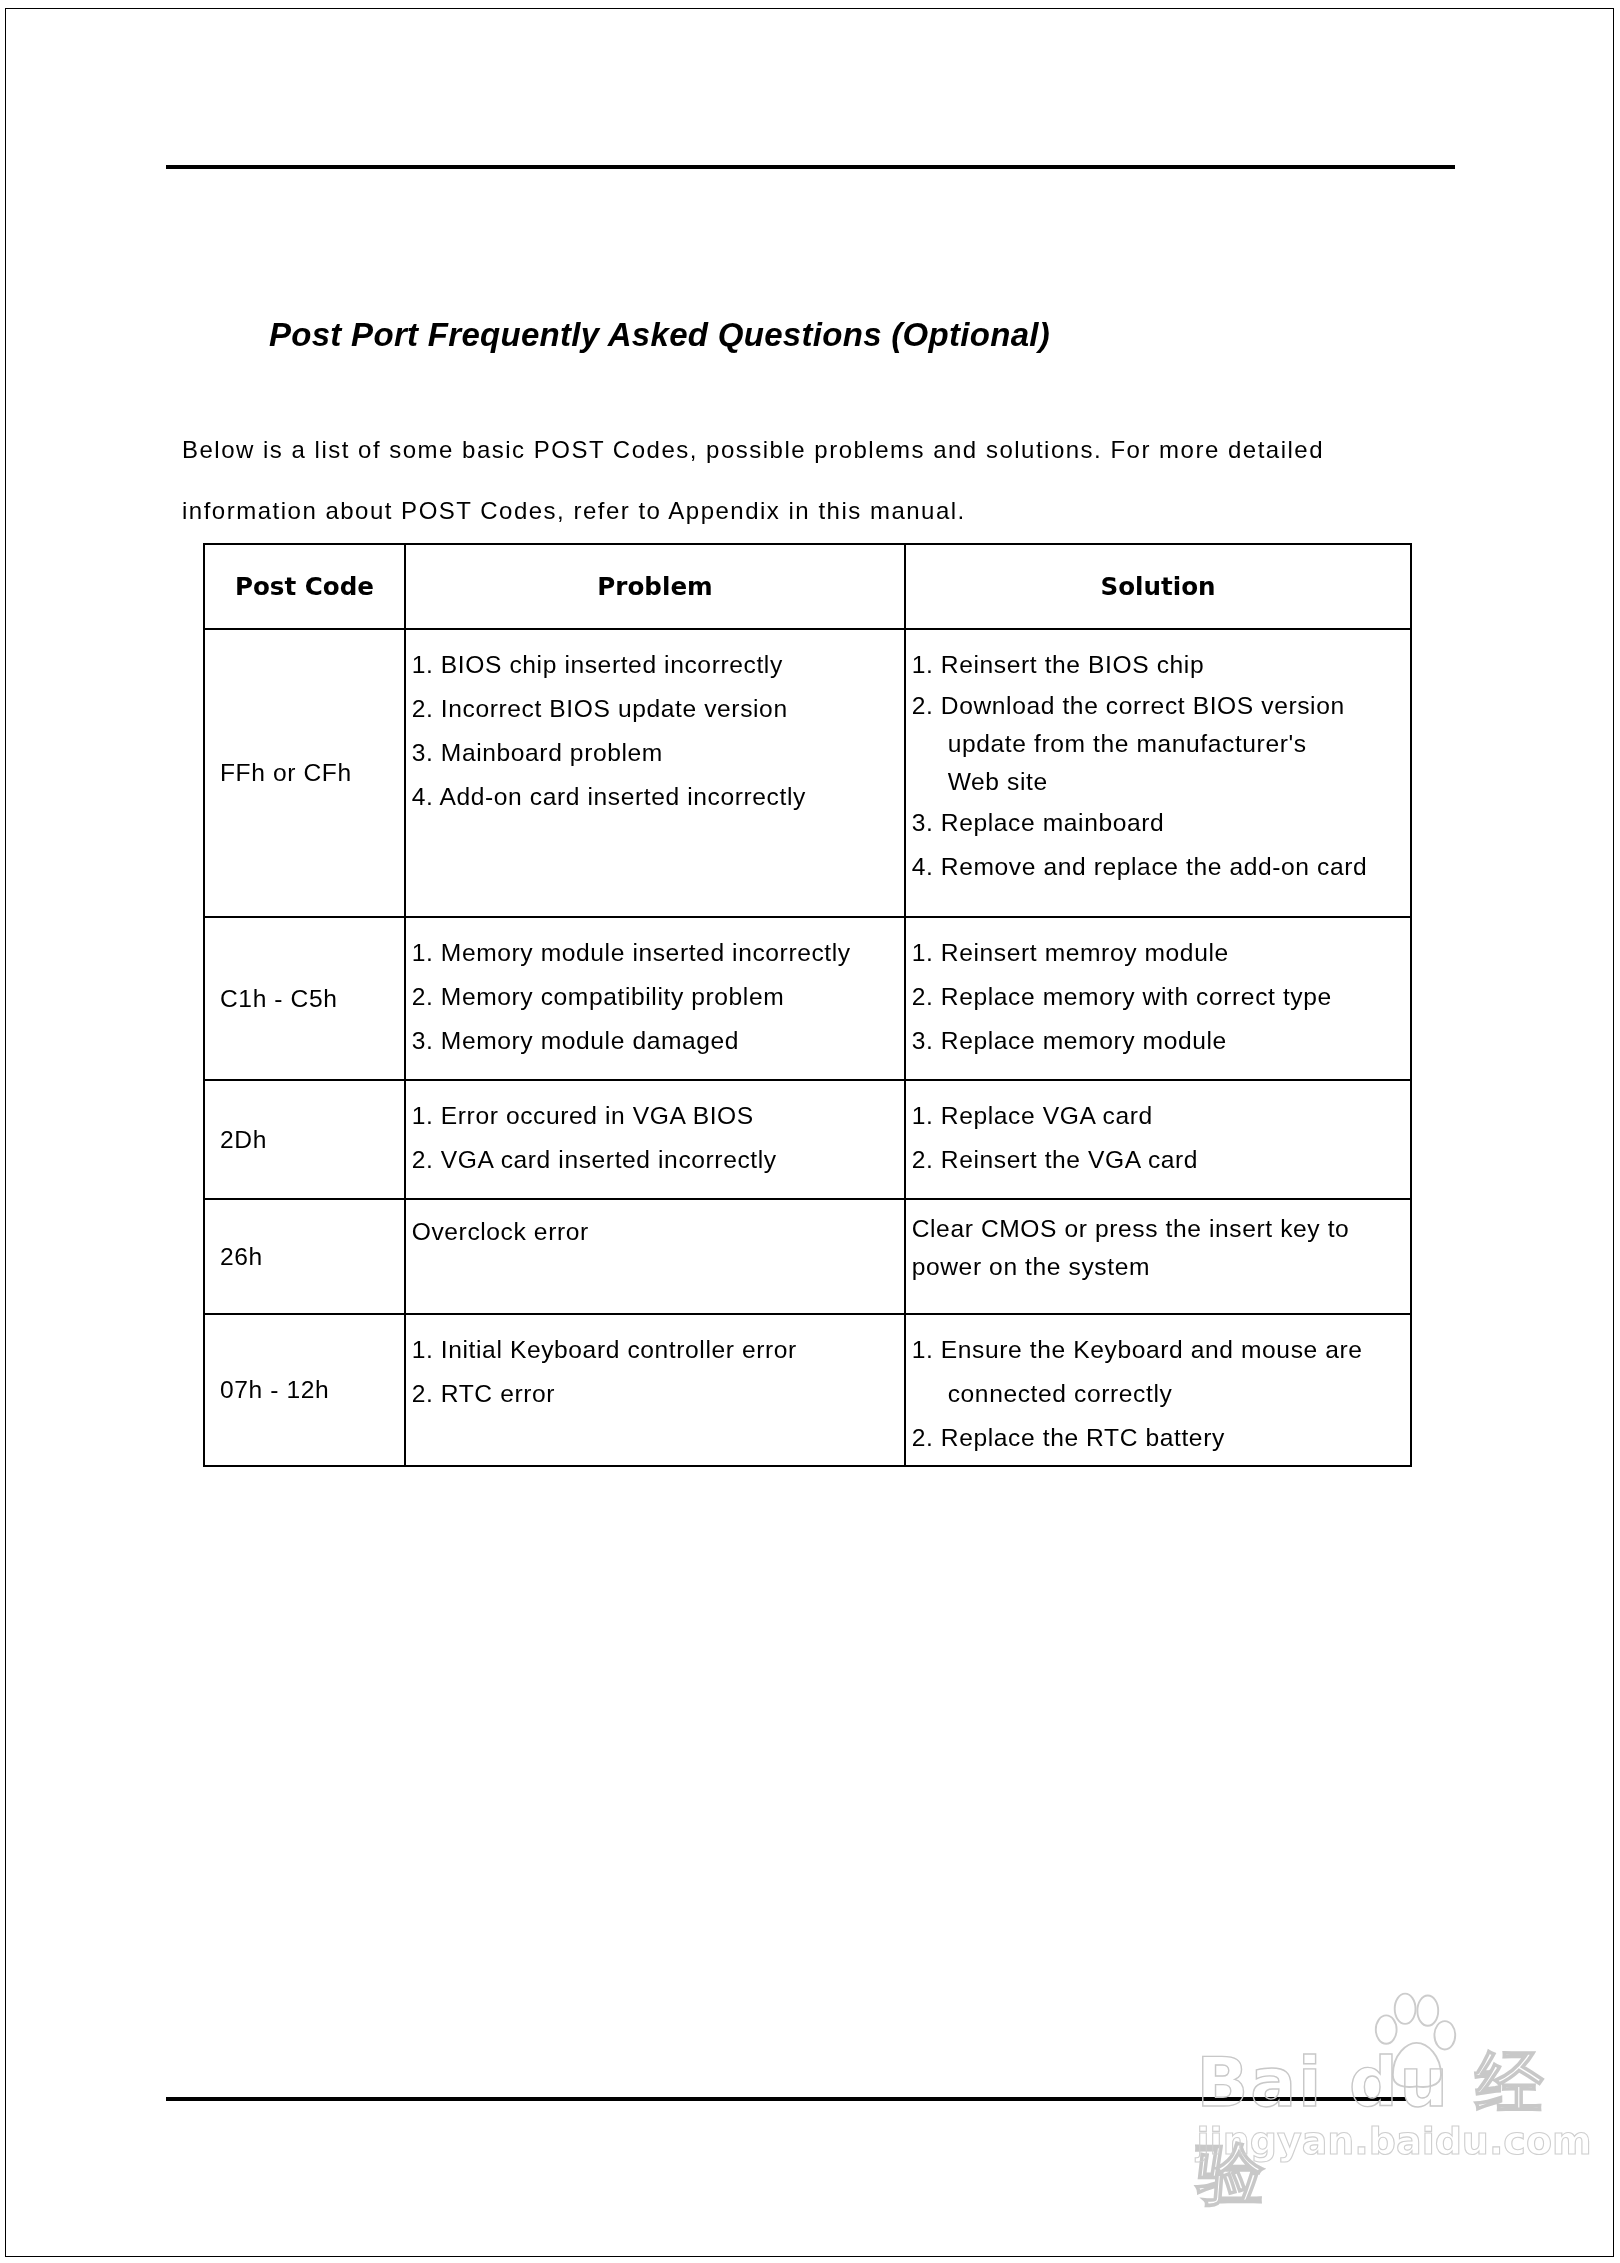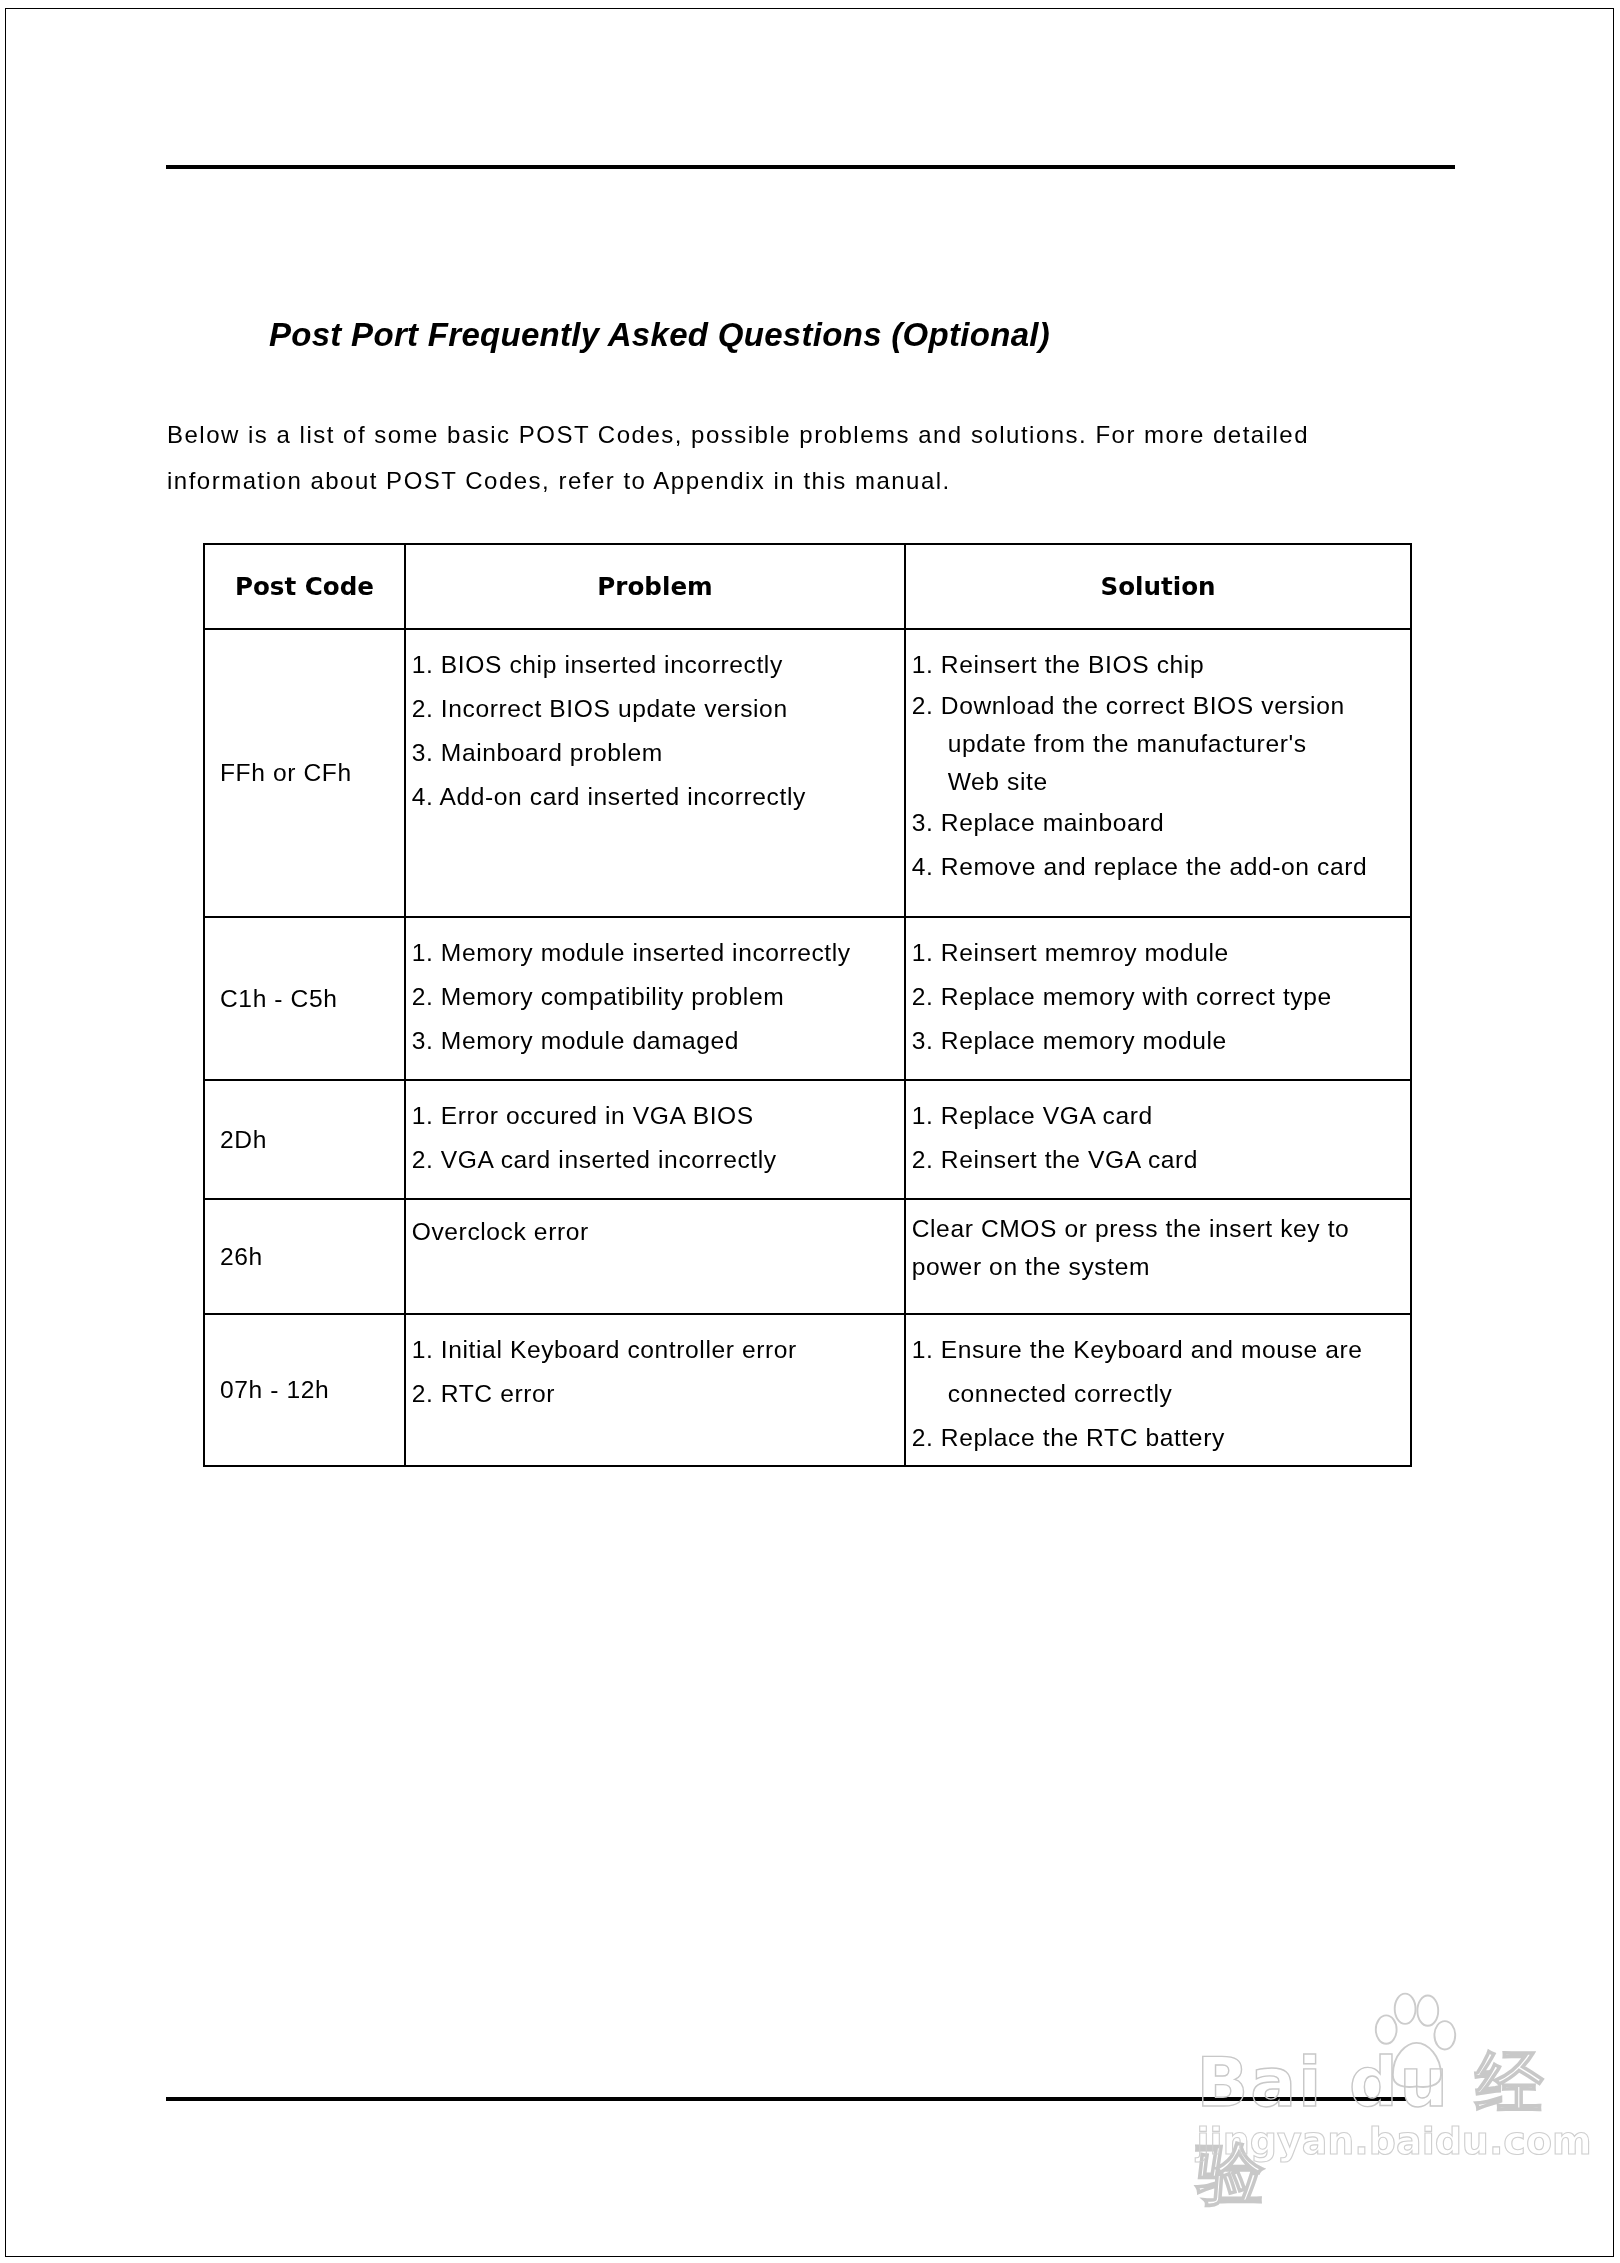--- a/index.html
+++ b/index.html
@@ -7,21 +7,21 @@
            font-family: "Liberation Sans", sans-serif; color: #000; }
     .page-frame { position: absolute; left: 4.7px; top: 7.6px; width: 1609px; height: 2249px;
                   border: 1.9px solid #000; box-sizing: border-box; }
     .rule { position: absolute; height: 3.8px; background: #000; }
     .rule.top { left: 166px; top: 165px; width: 1289px; }
     .rule.bottom { left: 166px; top: 2097px; width: 1240px; }
     .title { position: absolute; left: 0; width: 1319px; top: 316px; text-align: center;
              font-size: 33px; font-weight: bold; font-style: italic; letter-spacing: 0.3px; }
     .intro { position: absolute; left: 166px; top: 411px; width: 1230px;
              font-size: 24px; line-height: 45px; letter-spacing: 1.5px; }
-    .intro p { margin: 1px; }
+    .intro p { margin: 16px; }
     table.post { position: absolute; left: 203px; top: 543px; width: 1209px;
                  border-collapse: collapse; table-layout: fixed; }
     table.post th, table.post td { border: 2.8px solid #000; vertical-align: top; padding: 0; }
     table.post th { height: 83px; vertical-align: middle; font-size: 24.6px; font-weight: bold;
                     font-family: "DejaVu Sans", sans-serif; text-align: center; margin-top: 34px; }
     table.post td { font-size: 24.6px; letter-spacing: 0.6px; }
     .col-code { width: 201px; }
     .col-prob { width: 500px; }
     td.code { vertical-align: middle !important; padding-left: 15px !important; }
     td.cell { padding: 13.2px 3.8px 0 5.7px !important; line-height: 44px; }

